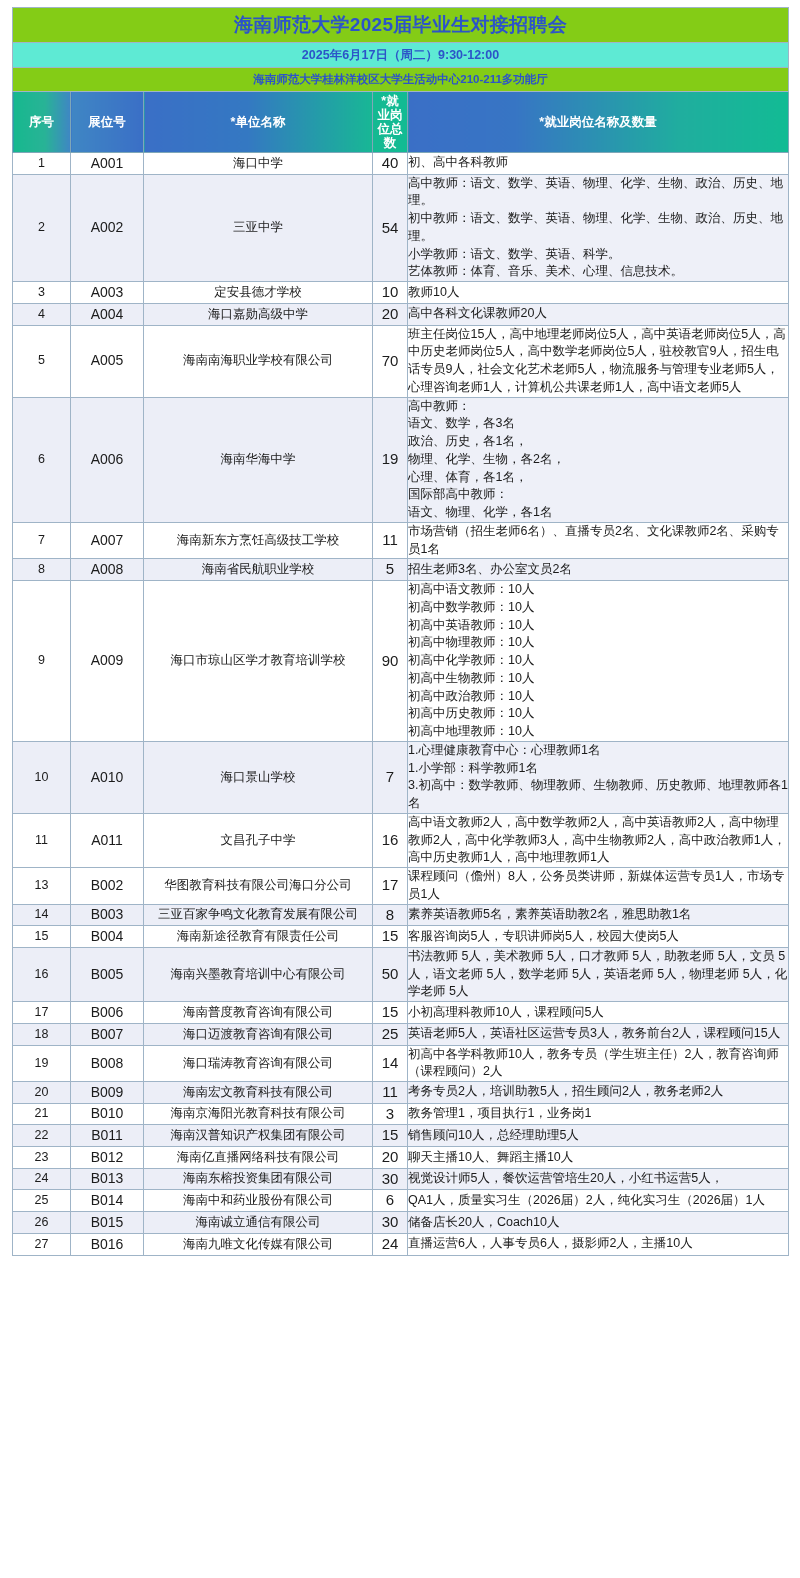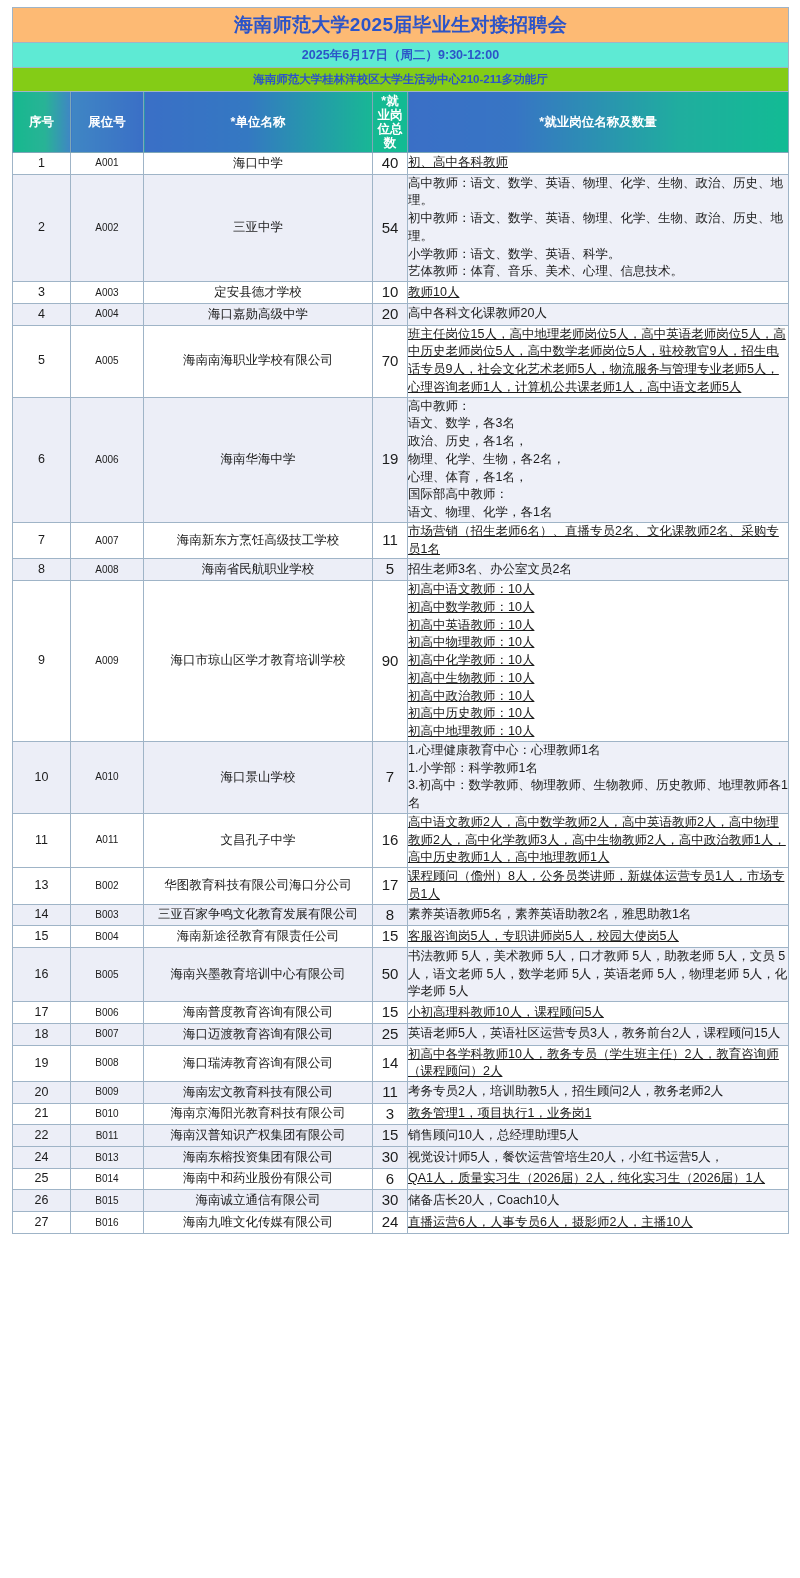--- a/index.html
+++ b/index.html
@@ -21,21 +21,21 @@
     table-layout:fixed;
     border:1px solid #8fa8c0;
   }
   table.jobfair td,table.jobfair th{
     border:1px solid #9fb4c7;
     padding:0;
     vertical-align:middle;
   }
   
   .title-cell{
-    background:#fdba74;
+    background:#84cc16;
     color:#2c54c8;
     font-size:19px;
     font-weight:bold;
     text-align:center;
     height:34px;
     letter-spacing:.3px;
   }
   .subtitle-cell{
     background:#5eead4;
     color:#2c54c8;
@@ -73,34 +73,34 @@
   tbody td{
     font-size:12.5px;
     color:#1b1b1b;
     line-height:1.38;
   }
   td.c-no,td.c-booth,td.c-org,td.c-total{
     text-align:center;
     padding:4px 2px;
   }
   td.c-no{font-size:12.5px;}
-  td.c-booth{font-size:10px;}
+  td.c-booth{font-size:14px;}
   td.c-org{font-size:12.5px;}
   td.c-total{font-size:15px;}
   td.c-jobs{
     text-align:left;
     padding:4px 5px 5px 5px;
     white-space:pre-line;
     font-size:12.5px;
     line-height:1.42;
   }
   tr.odd td{background:#ffffff;}
   tr.even td{background:#eceef7;}
   tr.even td.c-jobs{background:#eef0f8;}
-  tr.odd td.c-jobs{background:#ffffff;text-decoration:underline;}
+  tr.odd td.c-jobs{background:#ffffff;}
 </style>
 </head>
 <body>
 
 <div class="sheet">
   <table class="jobfair">
     <colgroup>
       <col style="width:58px">
       <col style="width:73px">
       <col style="width:229px">
@@ -286,20 +286,27 @@
           <td class="c-total">3</td>
           <td class="c-jobs">教务管理1，项目执行1，业务岗1</td>
         </tr>
         <tr class="even">
           <td class="c-no">22</td>
           <td class="c-booth">B011</td>
           <td class="c-org">海南汉普知识产权集团有限公司</td>
           <td class="c-total">15</td>
           <td class="c-jobs">销售顾问10人，总经理助理5人</td>
         </tr>
+        <tr class="odd">
+          <td class="c-no">23</td>
+          <td class="c-booth">B012</td>
+          <td class="c-org">海南亿直播网络科技有限公司</td>
+          <td class="c-total">20</td>
+          <td class="c-jobs">聊天主播10人、舞蹈主播10人</td>
+        </tr>
         <tr class="even">
           <td class="c-no">24</td>
           <td class="c-booth">B013</td>
           <td class="c-org">海南东榕投资集团有限公司</td>
           <td class="c-total">30</td>
           <td class="c-jobs">视觉设计师5人，餐饮运营管培生20人，小红书运营5人，</td>
         </tr>
         <tr class="odd">
           <td class="c-no">25</td>
           <td class="c-booth">B014</td>

